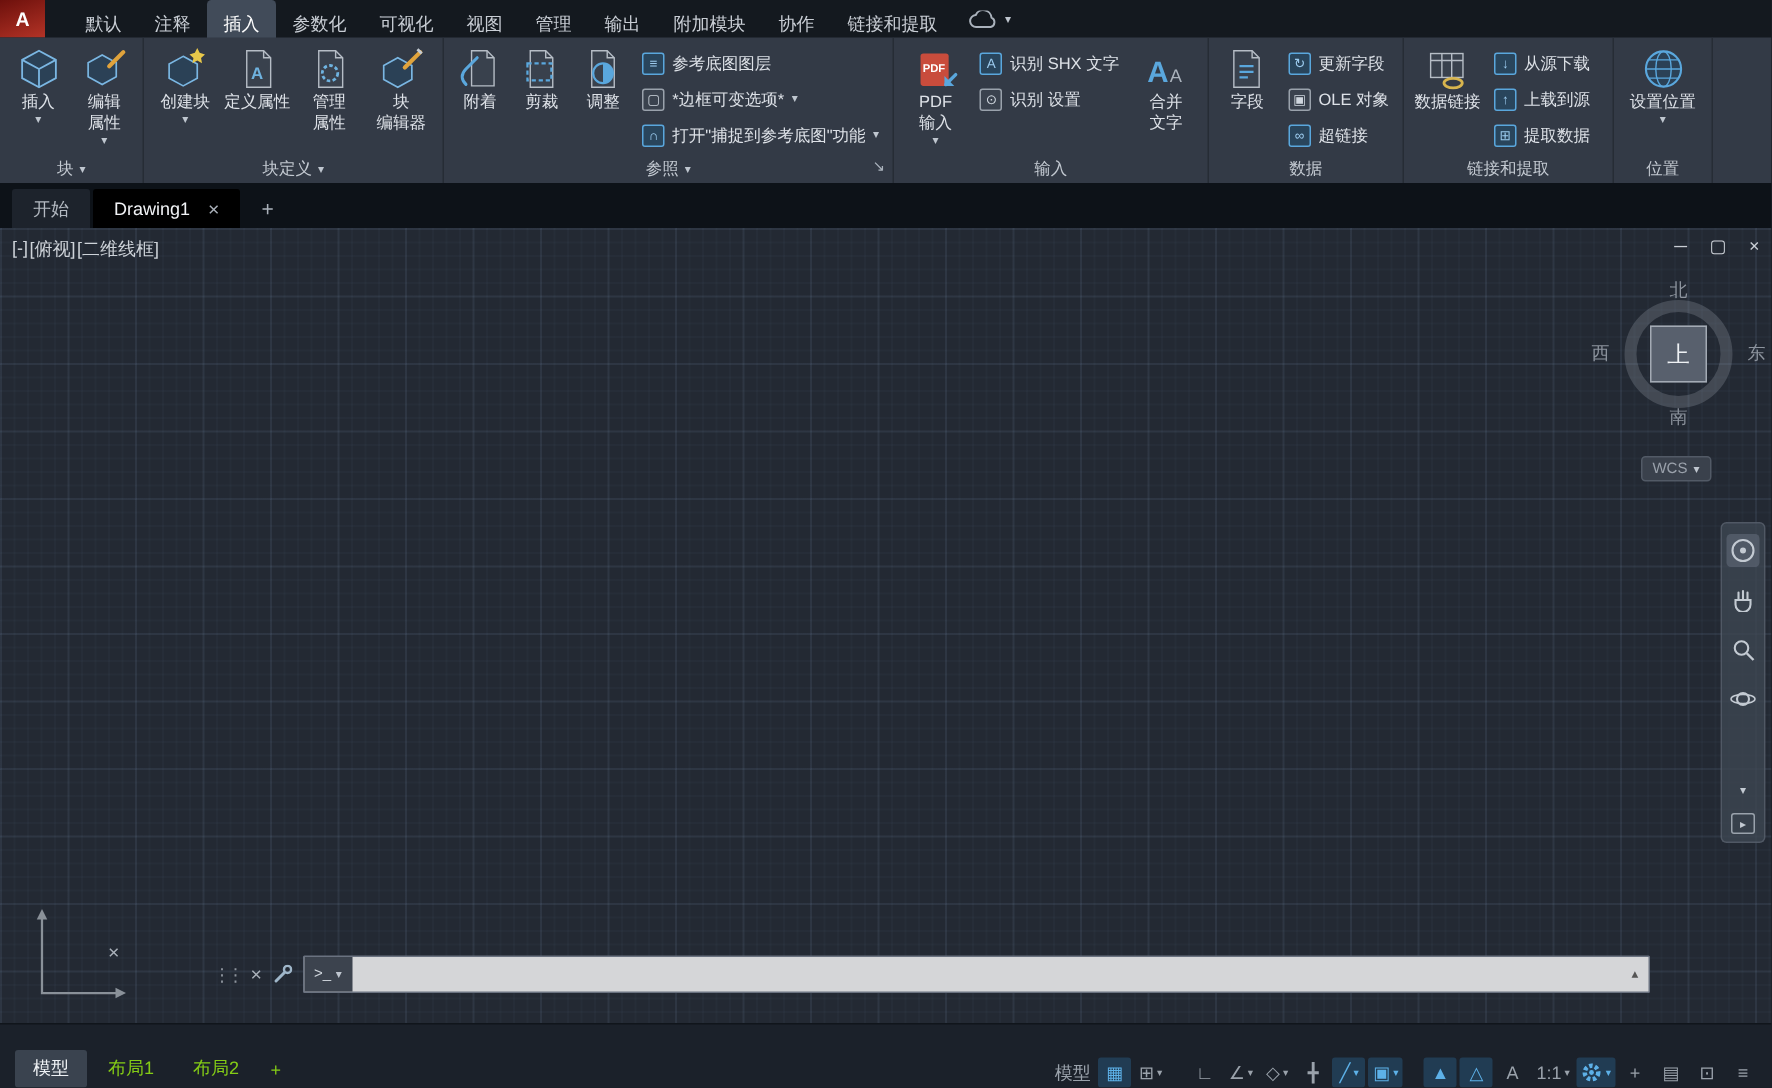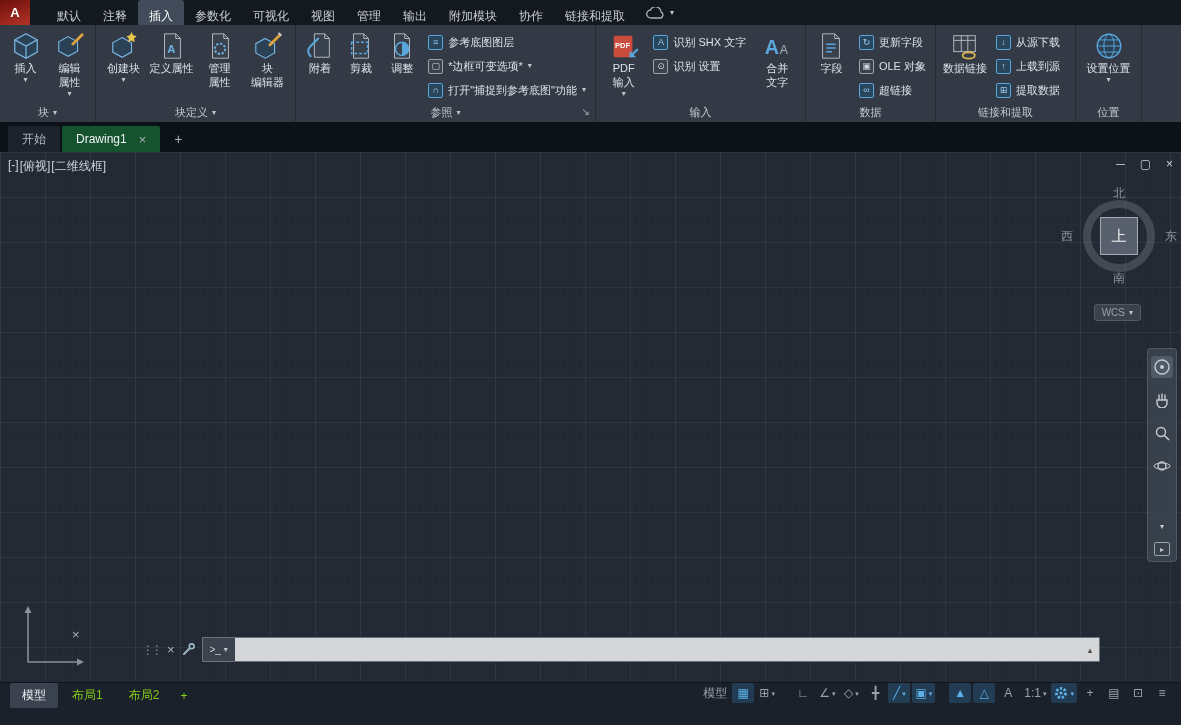--- a/index.html
+++ b/index.html
@@ -27,21 +27,21 @@
   .btncol{display:flex;flex-direction:column;justify-content:flex-start;padding-top:2px;}
   .btn-row{display:flex;align-items:center;gap:5px;height:24px;padding:0 4px;color:#dde1e7;font-size:11px;white-space:nowrap;}
   .sicon{width:15px;height:15px;border-radius:2px;flex:none;display:flex;align-items:center;justify-content:center;font-size:9px;line-height:1;}
   .ic-blue{background:#29455c;border:1px solid #5aa7dd;color:#9ccbee;}
   .ic-gray{background:#3a424e;border:1px solid #9aa2ac;color:#cfd6de;}
   .expander{position:absolute;right:5px;top:3px;font-size:10px;color:#aab2bc;}
 
   
   .filetabs{height:30px;background:#0d1218;display:flex;align-items:flex-end;flex:none;padding-left:8px;}
   .ftab{height:26px;padding:0 14px;display:flex;align-items:center;gap:12px;color:#b4bac2;background:#1d232c;margin-right:2px;border-radius:2px 2px 0 0;}
-  .ftab.active{background:#14532d;color:#f1f3f6;}
+  .ftab.active{background:#000000;color:#f1f3f6;}
   .ftab .x{font-size:13px;color:#aab1ba;}
   .newtab{margin-left:12px;margin-bottom:5px;color:#aab1ba;font-size:14px;}
 
   
   .canvas{flex:1;position:relative;background:
     linear-gradient(rgba(115,135,165,0.10) 1px,transparent 1px),
     linear-gradient(90deg,rgba(115,135,165,0.10) 1px,transparent 1px),
     linear-gradient(rgba(115,135,165,0.045) 1px,transparent 1px),
     linear-gradient(90deg,rgba(115,135,165,0.045) 1px,transparent 1px),
     #232933;
@@ -73,21 +73,21 @@
   .cmd-grip{color:#8d949d;letter-spacing:-3px;font-size:12px;margin-right:7px;}
   .cmd-close{color:#aab1ba;margin-right:7px;font-size:13px;}
   .cmd-wrench{margin-right:7px;display:flex;align-items:center;}
   .cmd-box{flex:1;height:25px;display:flex;align-items:stretch;border:1px solid #6a7280;background:#d5d6d8;border-radius:1px;}
   .cmd-chip{width:32px;background:#3c434e;color:#cfd5dc;display:flex;align-items:center;justify-content:center;gap:3px;font-size:10px;flex:none;}
   .cmd-input{flex:1;border:none;outline:none;background:transparent;color:#444;padding:0 8px;font-size:12px;font-style:italic;font-family:inherit;margin-top:24px;}
   .cmd-input::placeholder{color:#63686f;font-style:italic;}
   .cmd-up{width:18px;display:flex;align-items:center;justify-content:center;color:#555;font-size:9px;}
 
   
-  .statusbar{height:43px;background:#1b212a;border-top:1px solid #10151b;display:flex;align-items:flex-start;flex:none;padding-left:10px;}
+  .statusbar{height:43px;background:#1b212a;border-top:1px solid #10151b;display:flex;align-items:flex-end;flex:none;padding-left:10px;}
   .layout-tabs{display:flex;align-items:center;gap:2px;}
   .ltab{padding:4px 12px;color:#84cc16;border-radius:2px;}
   .ltab.active{background:#3a434f;color:#eef1f4;}
   .ltab.plus{padding:4px 7px;}
   .status-tools{margin-left:auto;display:flex;align-items:center;gap:2px;padding-right:8px;}
   .stool{min-width:22px;height:20px;display:flex;align-items:center;justify-content:center;gap:2px;color:#9aa2ab;font-size:12px;border-radius:2px;padding:0 3px;}
   .stool.active{color:#5db1e8;background:rgba(42,94,134,0.45);}
   .stool .caret{font-size:7px;color:inherit;}
   .sp{width:10px;flex:none;}
 </style>

